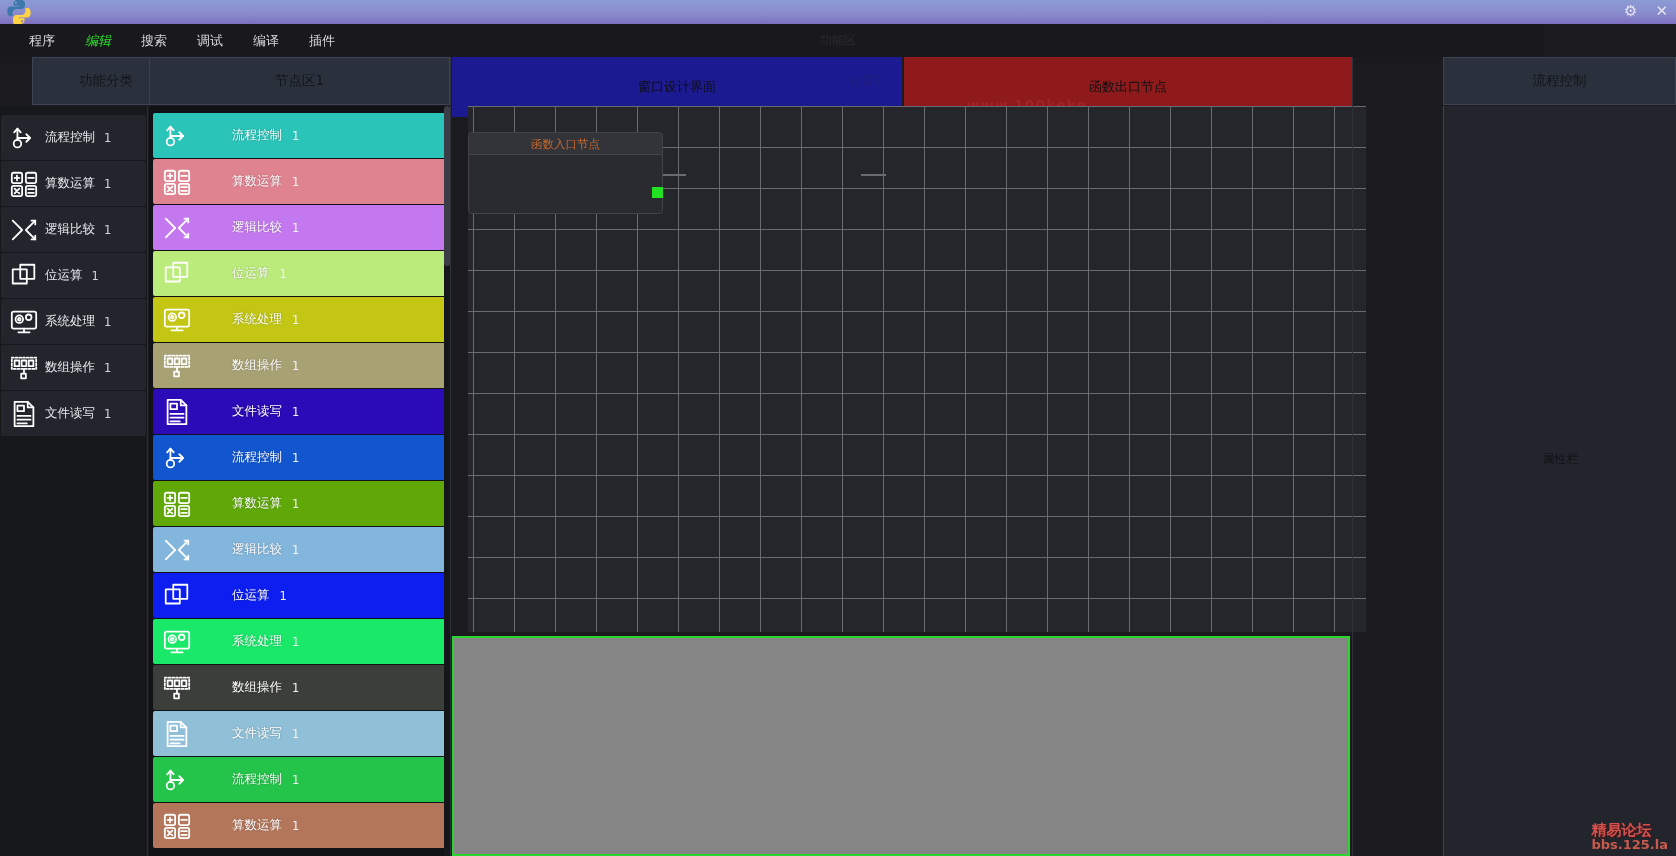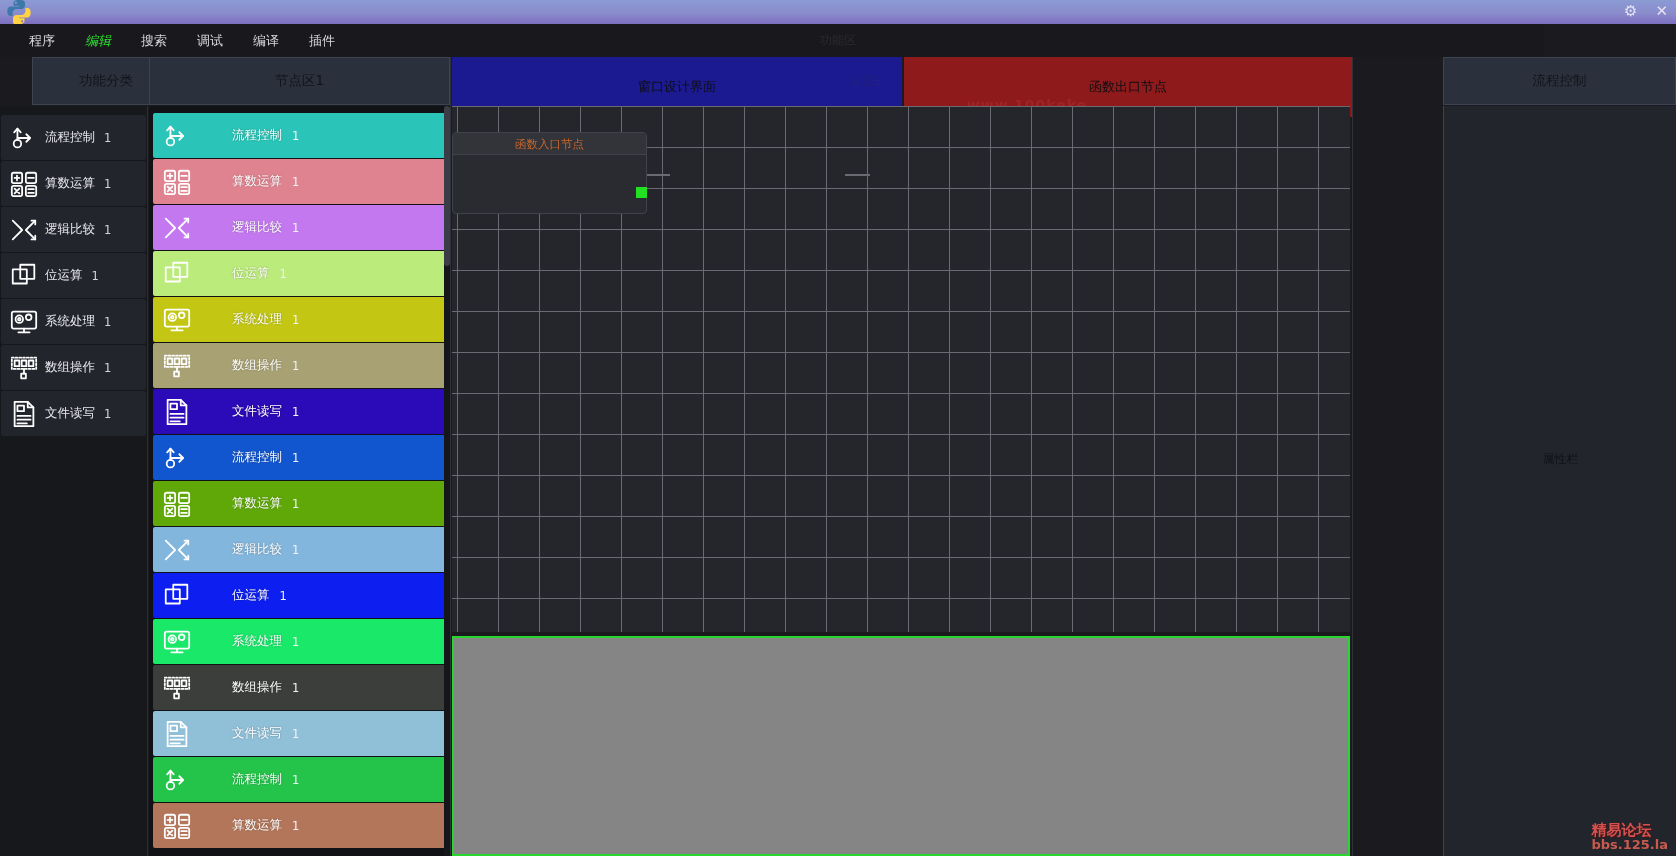--- a/index.html
+++ b/index.html
@@ -95,21 +95,21 @@
   }
   .wm-top {
     position: absolute; top: 12px; left: 455px; width: 240px; text-align: center;
     font-size: 14px; font-weight: bold; color: #a02427; letter-spacing: 1px;
     pointer-events: none;
     margin-top: 28px;
   }
 
   
   .canvas {
-    position: absolute; top: 106px; left: 452px; width: 898px; height: 526px;
+    position: absolute; top: 106px; left: 468px; width: 898px; height: 526px;
     background: #25262b;
     background-image:
       linear-gradient(to right, #6a6a72 1px, transparent 1px),
       linear-gradient(to bottom, #6a6a72 1px, transparent 1px);
     background-size: 41px 41px;
     background-position: 5px 0px;
     overflow: hidden;
   }
   .node {
     position: absolute; background: #2a2b30; border: 1px solid #41434b;

